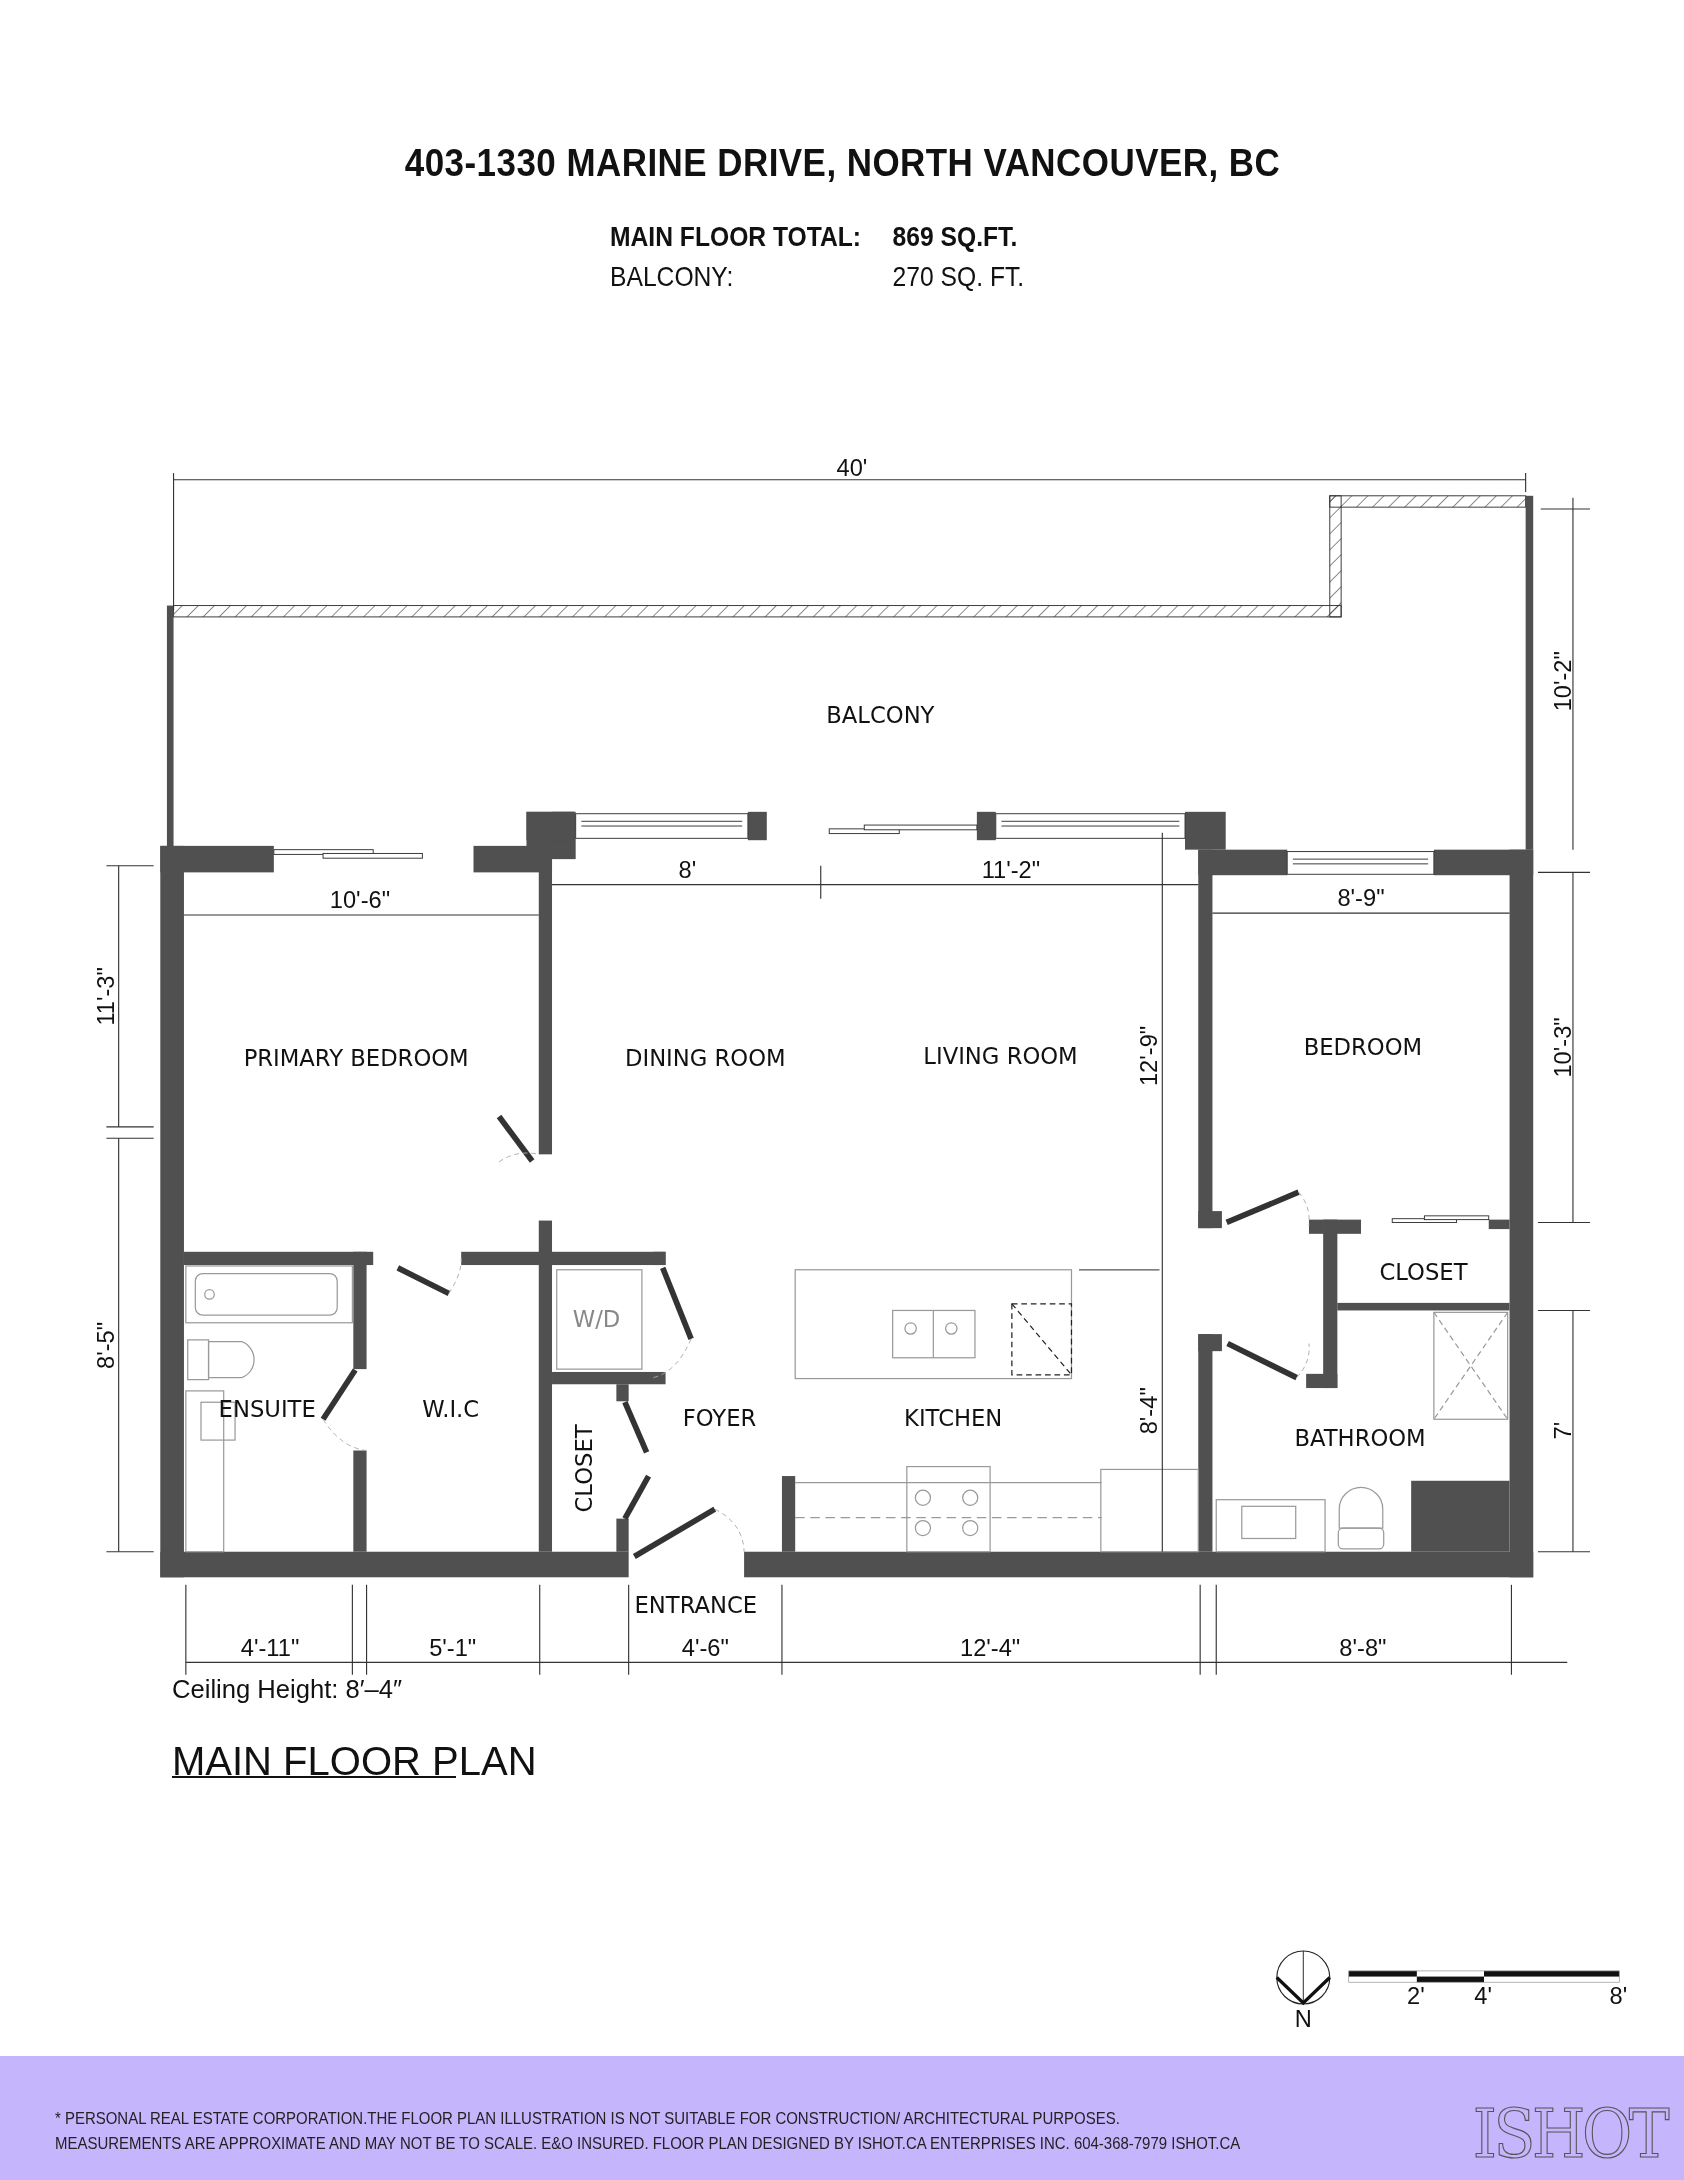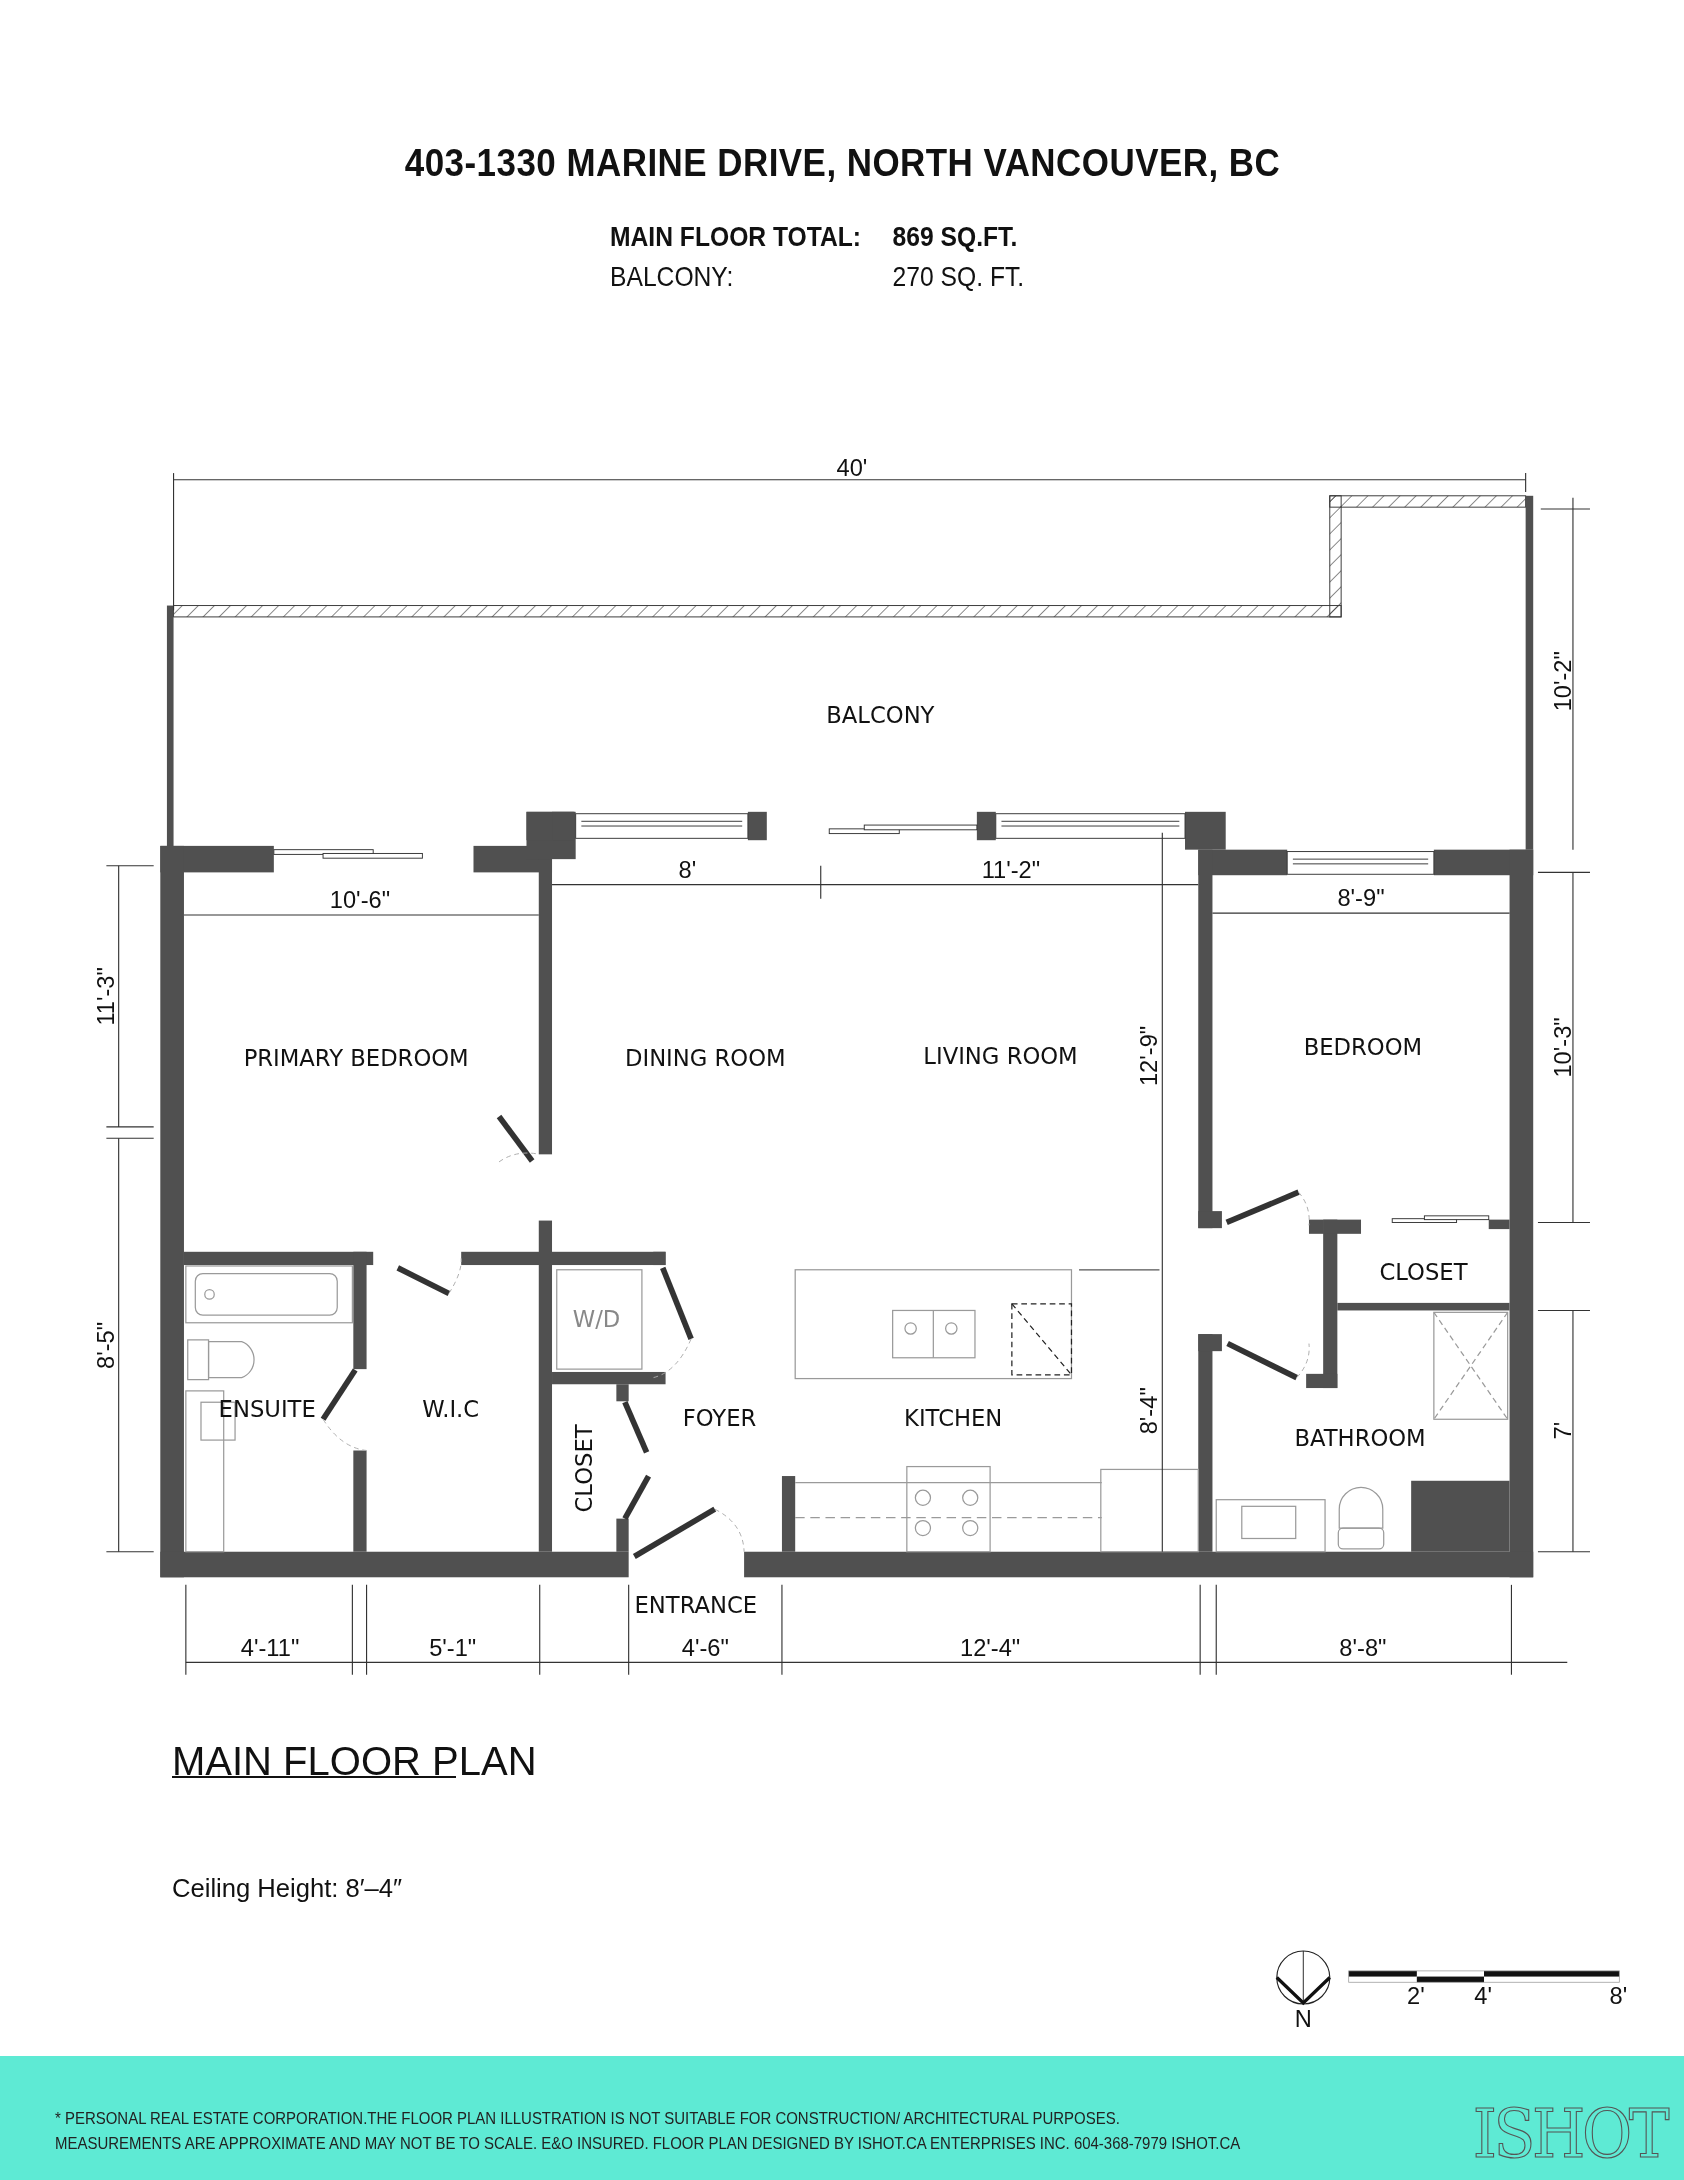--- a/index.html
+++ b/index.html
@@ -6,22 +6,22 @@
   body { width:1685px; height:2180px; position:relative; overflow:hidden; font-family:"Liberation Sans", sans-serif; color:#111; }
   .title { position:absolute; left:0; width:1685px; top:142px; text-align:center; font-size:38px; font-weight:bold; letter-spacing:0.5px; transform:scaleX(0.92); }
   .area-row { position:absolute; left:610px; font-size:27.4px; transform-origin:left; transform:scaleX(0.9); }
   .area-row .lbl { display:inline-block; width:314px; }
   .area-row.bold { font-weight:bold; }
   svg.plan { position:absolute; left:0; top:0; }
   .plan-text { font-family:"DejaVu Sans", sans-serif; font-size:24px; fill:#111; }
   .dim-text { font-family:"Liberation Sans", sans-serif; font-size:25px; fill:#111; }
   .legend-title { position:absolute; left:172px; top:1739px; font-size:40px; }
   .legend-rule { position:absolute; left:172px; top:1776px; width:284px; height:1.9px; background:#111; }
-  .legend-sub { position:absolute; left:172px; top:1874px; font-size:25.6px; }
-  .footer { position:absolute; left:0; top:2056px; width:1685px; height:124px; background:#5eead4; }
+  .legend-sub { position:absolute; left:172px; top:1675px; font-size:25.6px; }
+  .footer { position:absolute; left:0; top:2056px; width:1685px; height:124px; background:#c4b5fd; }
   .footer .line { position:absolute; left:55px; font-size:17px; color:#222; transform-origin:left; transform:scaleX(0.88); white-space:nowrap; }
   .logo { position:absolute; left:1462px; top:2095px; font-family:"DejaVu Serif", serif; font-size:68px; color:transparent; -webkit-text-stroke:1.2px #555; letter-spacing:-3.8px; transform:scaleX(0.9); }
 </style>
 </head>
 <body>
 
 <div class="title">403-1330 MARINE DRIVE, NORTH VANCOUVER, BC</div>
 <div class="area-row bold" style="top:221px;">
   <span class="lbl">MAIN FLOOR TOTAL:</span><span>869 SQ.FT.</span>
 </div>

